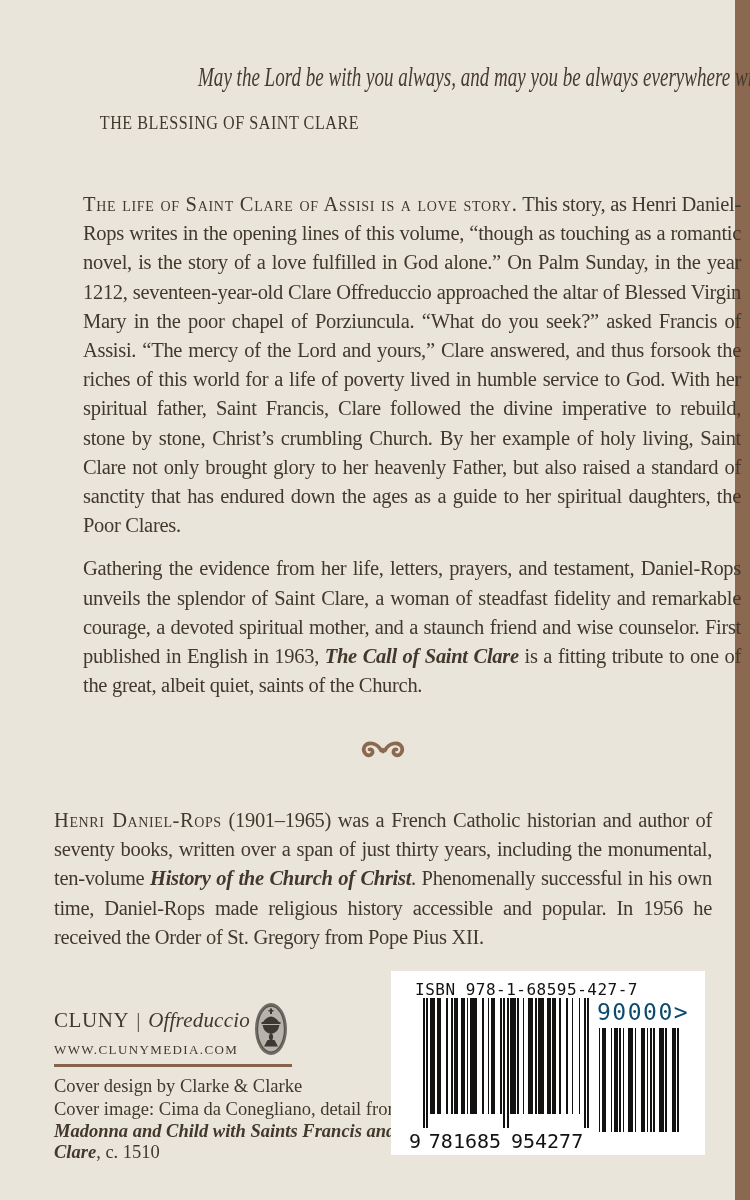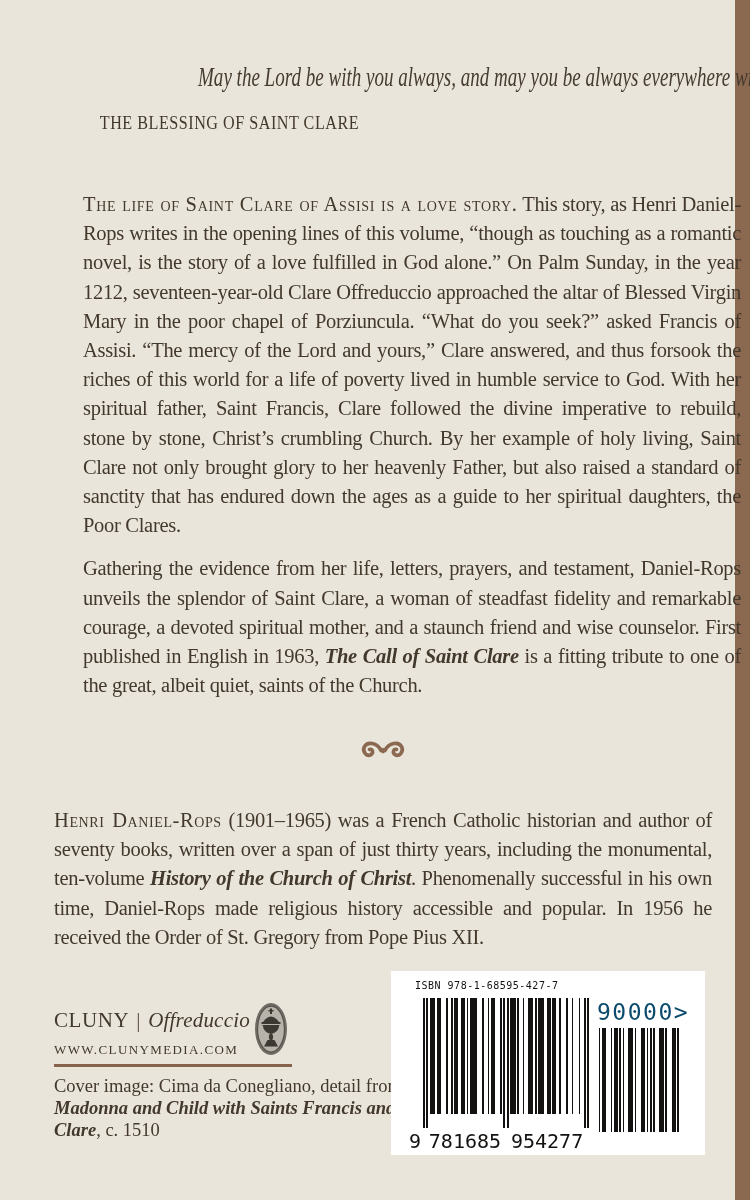--- a/index.html
+++ b/index.html
@@ -57,21 +57,21 @@
 
   .credits { position: absolute; left: 54px; top: 1076px; width: 350px; font-size: 18.5px; line-height: 21.8px; }
   .credits p { margin: 0; }
   .credits p + p { margin-top: 1px; }
 
   
   .barcode-box { position: absolute; left: 391px; top: 971px; width: 314px; height: 184px; background: #ffffff; }
   .isbn-label {
     position: absolute; left: 24px; top: 9px;
     font-family: "DejaVu Sans Mono", monospace;
-    font-size: 10px; letter-spacing: 0.5px; color: #141210; white-space: nowrap;
+    font-size: 16px; letter-spacing: 0.5px; color: #141210; white-space: nowrap;
   }
   .ean13 { position: absolute; left: 18px; top: 27px; }
   .supp { position: absolute; left: 206px; top: 28px; width: 100px; }
   .supp-label {
     font-family: "DejaVu Sans Mono", monospace;
     font-size: 23px; letter-spacing: 1.5px; color: #0c4a6e; white-space: nowrap;
   }
   .supp svg { margin-top: 3px; display: block; }
 </style>
 </head>
@@ -125,20 +125,21 @@
         <rect x="31" y="64" width="6" height="13"></rect>
         <circle cx="34" cy="70" r="4.5"></circle>
         <path d="M20 89 L48 89 L41 76 L27 76 Z"></path>
       </g>
     </svg>
   </div>
 
   <div class="rule"></div>
 
   <div class="credits">
+    <p>Cover design by Clarke &amp; Clarke</p>
     <p><span>Cover image: Cima da Conegliano, detail from </span><span class="italic">Madonna and Child with Saints Francis and Clare</span><span>, c. 1510</span></p>
   </div>
 
   <div class="barcode-box">
     <div class="isbn-label">ISBN 978-1-68595-427-7</div>
     <svg class="ean13" id="ean13" width="180" height="152" shape-rendering="crispEdges">
         <rect x="14" y="0" width="1.7973684210526317" height="130" fill="#141210"></rect>
         <rect x="17.49473684210526" y="0" width="1.7973684210526317" height="130" fill="#141210"></rect>
         <rect x="20.989473684210527" y="0" width="1.7973684210526317" height="116" fill="#141210"></rect>
         <rect x="22.736842105263158" y="0" width="1.7973684210526317" height="116" fill="#141210"></rect>

